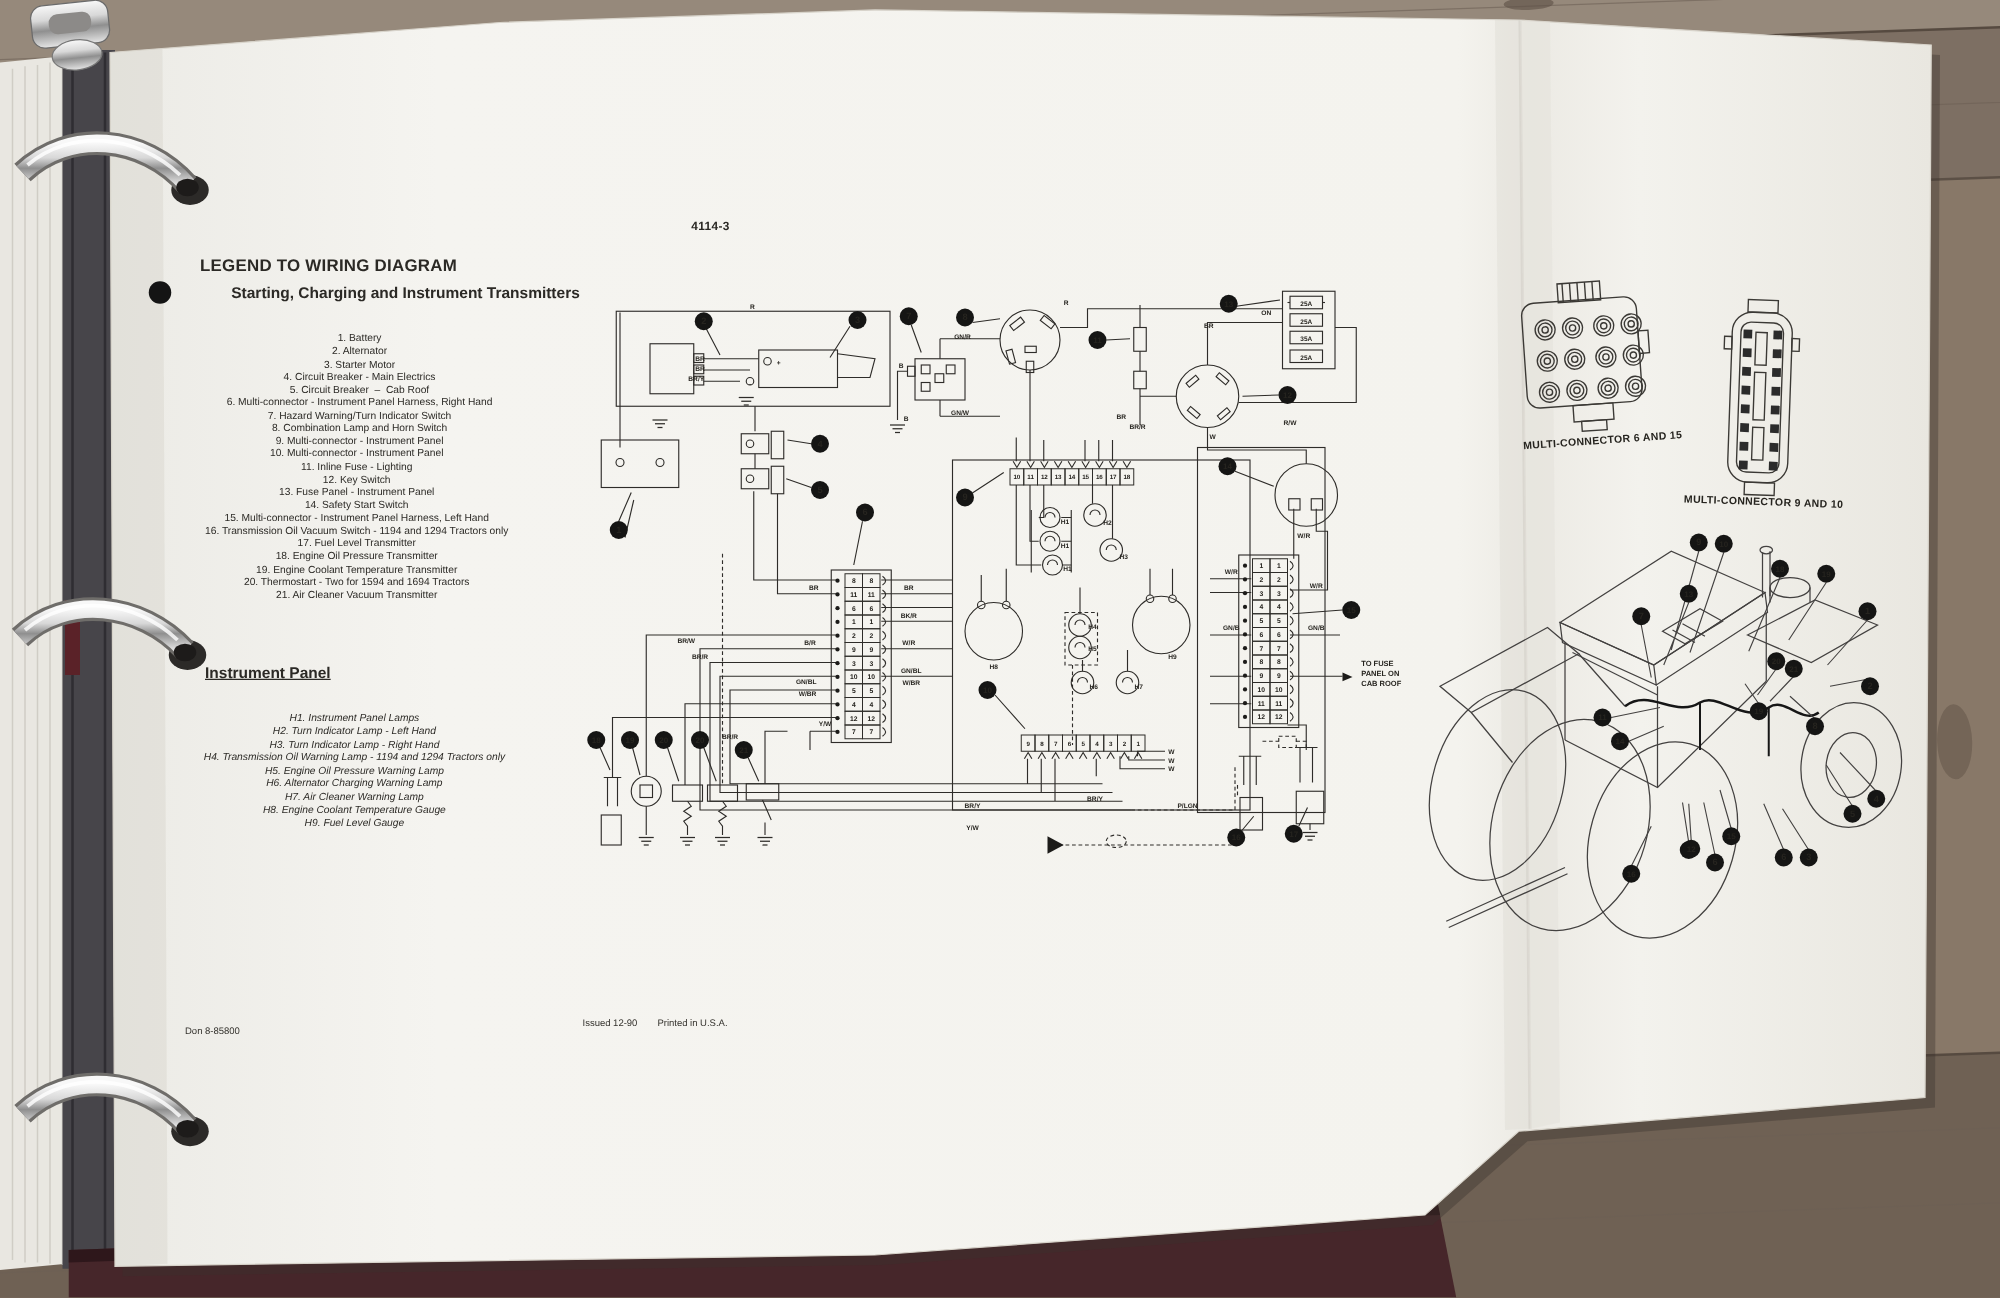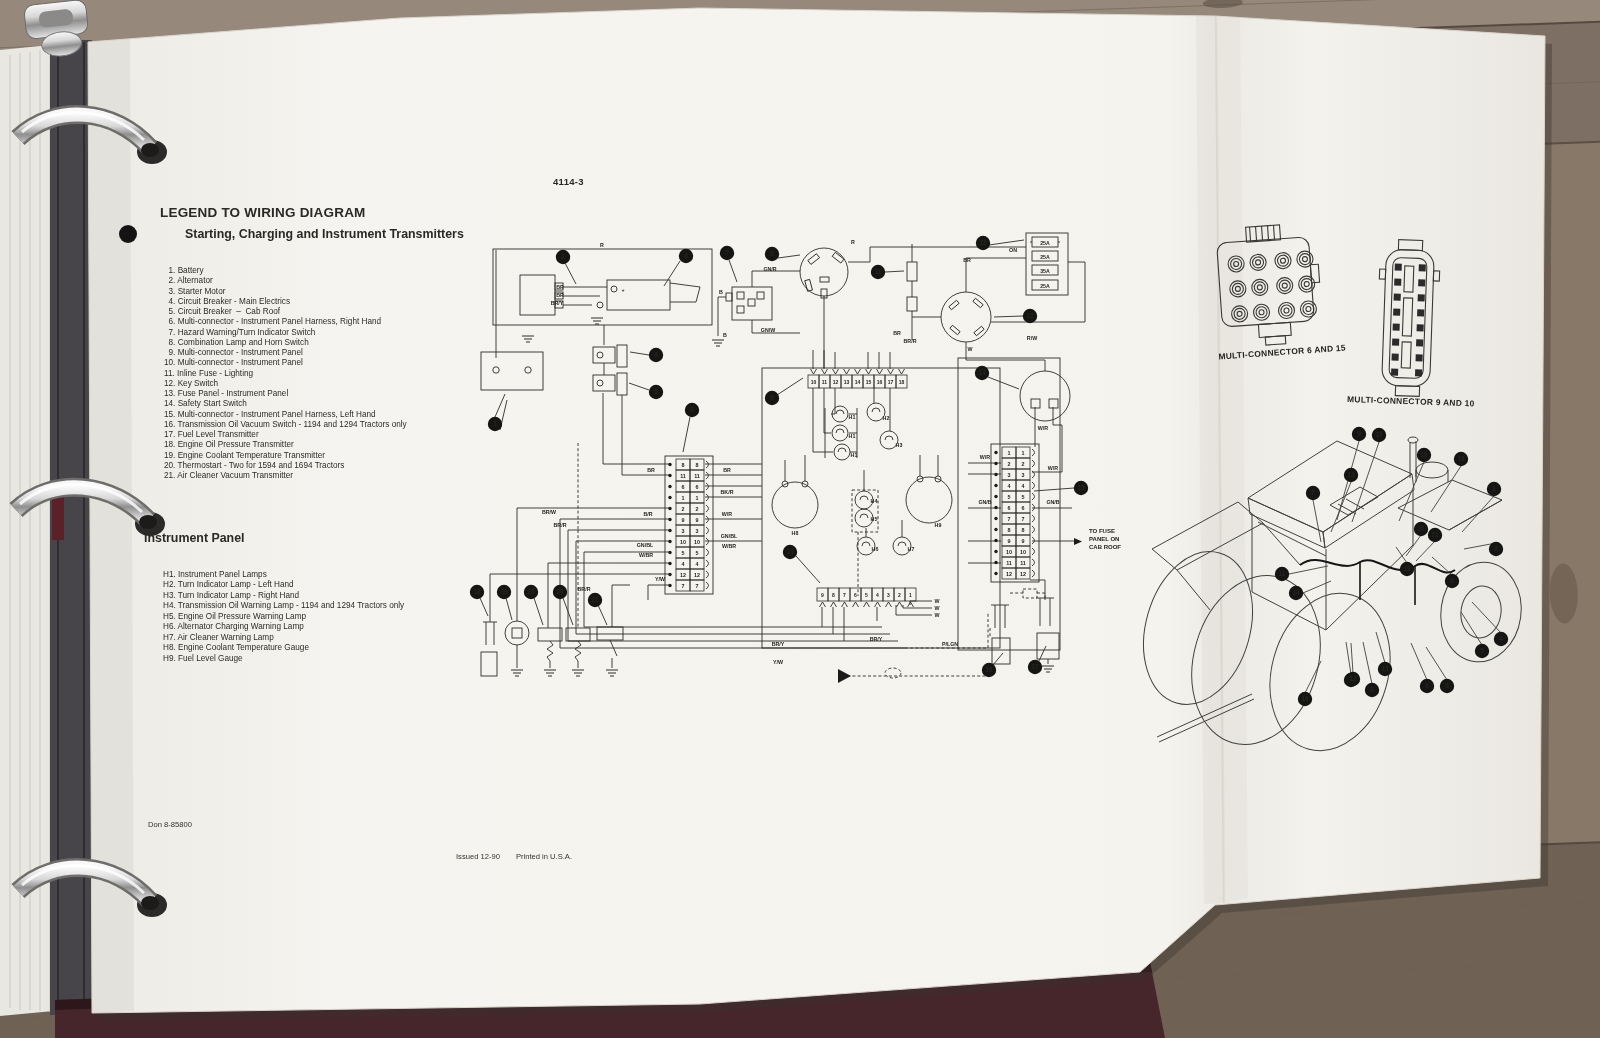--- a/index.html
+++ b/index.html
@@ -1,28 +1,28 @@
 <!DOCTYPE html>
 <html><head>
 <meta charset="utf-8">
 <style>
   html,body{margin:0;padding:0;background:#6e6055;}
   .stage{position:relative;width:1600px;height:1038px;overflow:hidden;
          font-family:"Liberation Sans",sans-serif;}
   .stage svg{position:absolute;left:0;top:0;}
   svg text{font-family:"Liberation Sans",sans-serif;fill:#26241f;}
-  .overlay{position:absolute;left:0;top:0;width:1600px;height:804px;z-index:5;}
+  .overlay{position:absolute;left:0;top:0;width:1600px;height:804px;z-index:5;text-align:center;}
   .txt{position:absolute;color:#2b2925;}
   .code{font-size:9.5px;font-weight:bold;letter-spacing:.3px;}
   .title{font-size:13.5px;font-weight:bold;letter-spacing:.2px;padding-left:10px;}
   .subtitle{font-size:12.4px;font-weight:bold;margin-left:36px;}
   .bullet{position:absolute;width:18px;height:18px;border-radius:50%;background:#141414;}
   .doc-list{list-style:none;margin:12px;padding:0;font-size:8.2px;line-height:10.25px;
             white-space:pre;color:#2d2b27;}
-  .doc-list.inst{line-height:10.45px;}
+  .doc-list.inst{line-height:10.45px;font-style:italic;}
   .sec-title{font-size:12.4px;font-weight:bold;}
   .footer{font-size:7.6px;color:#34322d;}
   .footer b{font-weight:normal;margin-right:16px;}
 </style>
 </head>
 <body>
 
 <div class="stage">
 <svg width="1600" height="1038" viewBox="0 0 1600 1038">
   <defs>
@@ -794,20 +794,20 @@
     <ellipse cx="60" cy="44" rx="20" ry="12" fill="url(#mg)" stroke="#777"></ellipse>
   </g>
 </svg>
 
 <div class="overlay">
   <div class="txt code" style="left:553px;top:176px;">4114-3</div>
   <div class="txt title" style="left:150px;top:205px;">LEGEND TO WIRING DIAGRAM</div>
   <div class="bullet" style="left:119px;top:225px;"></div>
   <div class="txt subtitle" style="left:149px;top:227px;">Starting, Charging and Instrument Transmitters</div>
   <ol class="doc-list txt" style="left:152px;top:254px;"><li>  1. Battery</li><li>  2. Alternator</li><li>  3. Starter Motor</li><li>  4. Circuit Breaker - Main Electrics</li><li>  5. Circuit Breaker  –  Cab Roof</li><li>  6. Multi-connector - Instrument Panel Harness, Right Hand</li><li>  7. Hazard Warning/Turn Indicator Switch</li><li>  8. Combination Lamp and Horn Switch</li><li>  9. Multi-connector - Instrument Panel</li><li>10. Multi-connector - Instrument Panel</li><li>11. Inline Fuse - Lighting</li><li>12. Key Switch</li><li>13. Fuse Panel - Instrument Panel</li><li>14. Safety Start Switch</li><li>15. Multi-connector - Instrument Panel Harness, Left Hand</li><li>16. Transmission Oil Vacuum Switch - 1194 and 1294 Tractors only</li><li>17. Fuel Level Transmitter</li><li>18. Engine Oil Pressure Transmitter</li><li>19. Engine Coolant Temperature Transmitter</li><li>20. Thermostart - Two for 1594 and 1694 Tractors</li><li>21. Air Cleaner Vacuum Transmitter</li></ol>
-  <div class="txt sec-title" style="left:144px;top:531px;">Instrument Panel</div>
+  <div class="txt sec-title" style="left:164px;top:531px;text-decoration:underline;">Instrument Panel</div>
   <ol class="doc-list inst txt" style="left:151px;top:558px;"><li>H1. Instrument Panel Lamps</li><li>H2. Turn Indicator Lamp - Left Hand</li><li>H3. Turn Indicator Lamp - Right Hand</li><li>H4. Transmission Oil Warning Lamp - 1194 and 1294 Tractors only</li><li>H5. Engine Oil Pressure Warning Lamp</li><li>H6. Alternator Charging Warning Lamp</li><li>H7. Air Cleaner Warning Lamp</li><li>H8. Engine Coolant Temperature Gauge</li><li>H9. Fuel Level Gauge</li></ol>
   <div class="txt footer" style="left:148px;top:820px;">Don 8-85800</div>
-  <div class="txt footer" style="left:456px;top:814px;margin-top:38px;">
+  <div class="txt footer" style="left:466px;top:814px;">
     <b>Issued 12-90</b><span>Printed in U.S.A.</span>
   </div>
 </div>
 </div>
 
 </body></html>

